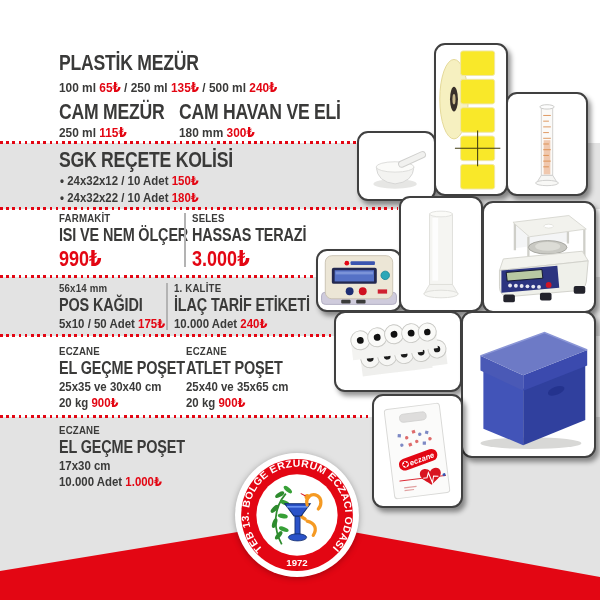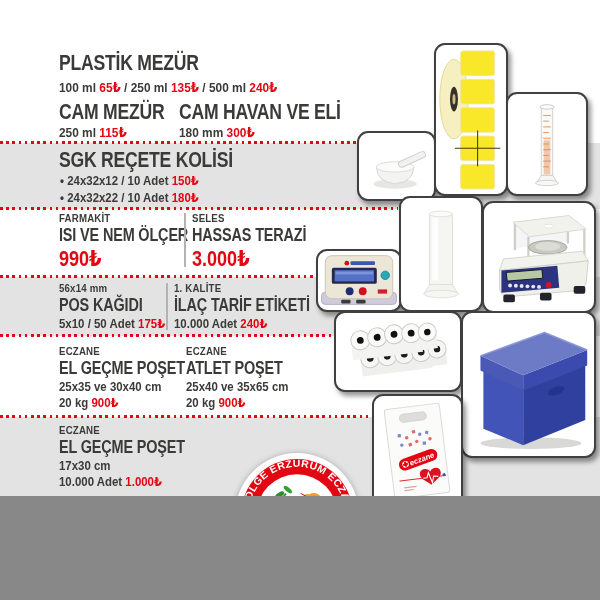--- a/index.html
+++ b/index.html
@@ -1,16 +1,16 @@
 <!DOCTYPE html>
 <html><head>
 <meta charset="utf-8">
 <style>
   html,body{margin:0;padding:0;background:#888;}
-  #stage{position:relative;width:600px;height:496px;background:#ffffff;overflow:hidden;
+  #stage{position:relative;width:600px;height:600px;background:#ffffff;overflow:hidden;
          font-family:"Liberation Sans","DejaVu Sans",sans-serif;}
   .abs{position:absolute;white-space:nowrap;}
   .band{position:absolute;left:0;width:600px;background:#e3e3e3;}
   .dot{position:absolute;height:2.6px;
        background-image:repeating-linear-gradient(90deg,#e30613 0 2.6px,transparent 2.6px 6.2px);}
   .vdiv{position:absolute;width:2px;background:#b3b3b3;}
   .kick{font-size:11px;font-weight:bold;color:#3a3a39;letter-spacing:.2px;
         transform:scaleX(.88);transform-origin:0 0;}
   .h-lg{font-size:22px;font-weight:bold;color:#3a3a39;letter-spacing:-.3px;
         transform:scaleX(.8);transform-origin:0 0;}

